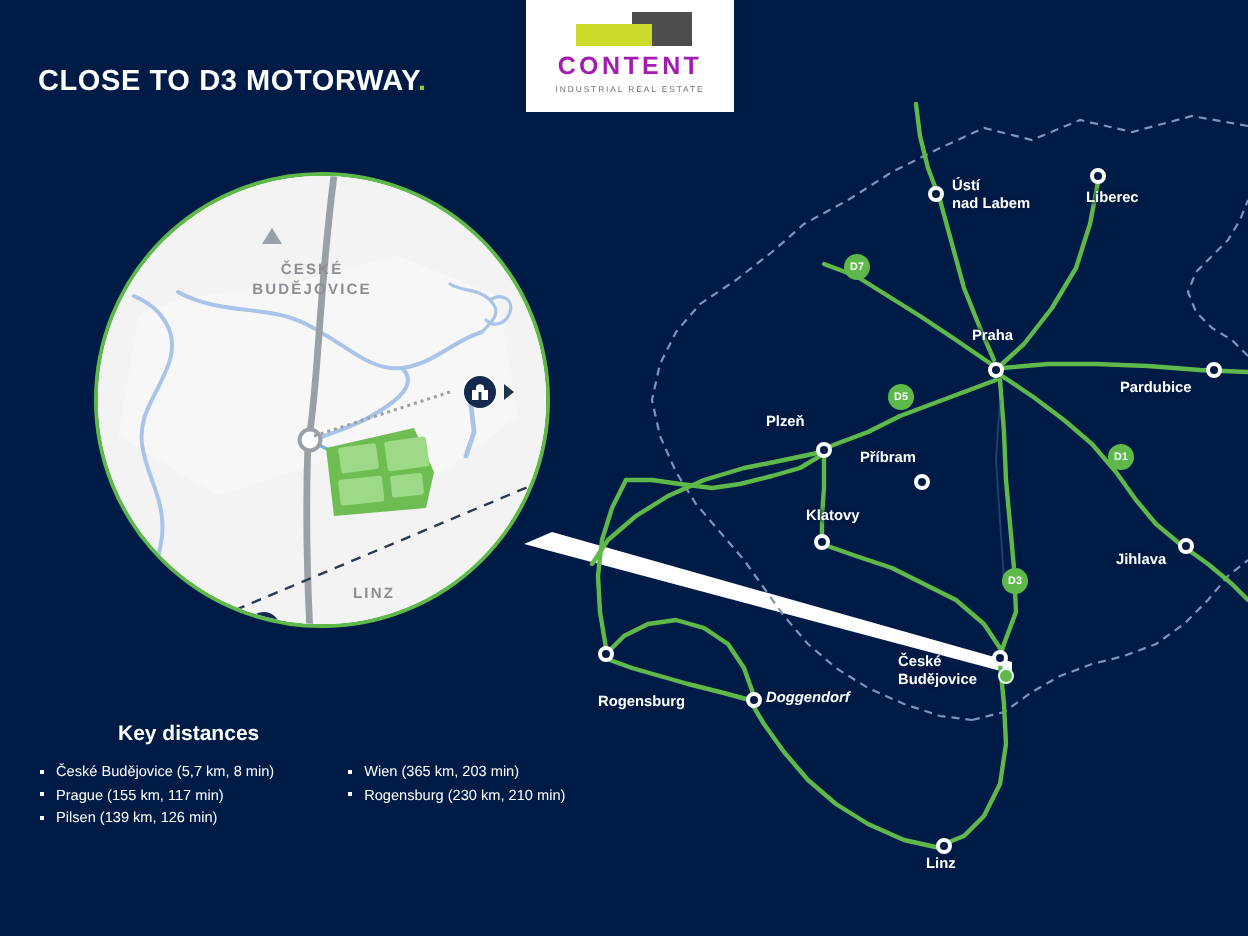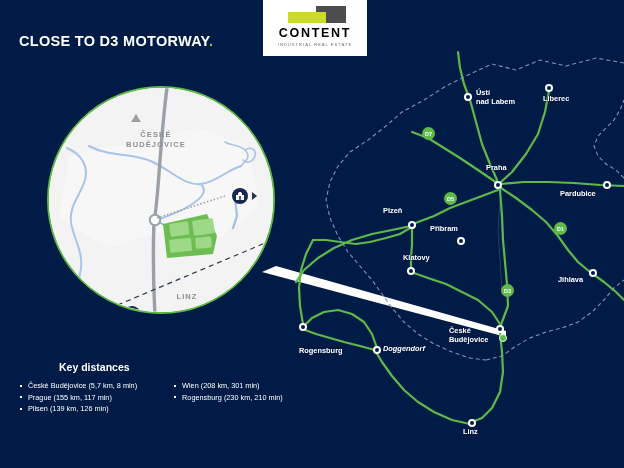--- a/index.html
+++ b/index.html
@@ -60,21 +60,21 @@
   #logo-green {
     position: absolute;
     left: 4px; top: 6px;
     width: 38px; height: 11px;
     background: #cbdb2a;
   }
   #logo-word {
     font-size: 12.5px;
     font-weight: bold;
     letter-spacing: 1.7px;
-    color: #000000;
+    color: #a21caf;
     line-height: 13px;
   }
   #logo-sub {
     font-size: 4.2px;
     letter-spacing: 0.95px;
     color: #6d6d70;
     margin-top: 2px;
   }
 
   
@@ -368,19 +368,19 @@
 
   <div id="kd">
     <div id="kd-title">Key distances</div>
     <div id="kd-cols">
       <ul class="kd-col">
         <li>České Budějovice (5,7 km, 8 min)</li>
         <li>Prague (155 km, 117 min)</li>
         <li>Pilsen (139 km, 126 min)</li>
       </ul>
       <ul class="kd-col">
-        <li>Wien (208 km, 301 min)</li>
+        <li>Wien (365 km, 203 min)</li>
         <li>Rogensburg (230 km, 210 min)</li>
       </ul>
     </div>
   </div>
 
 </div>
 
 </body></html>

